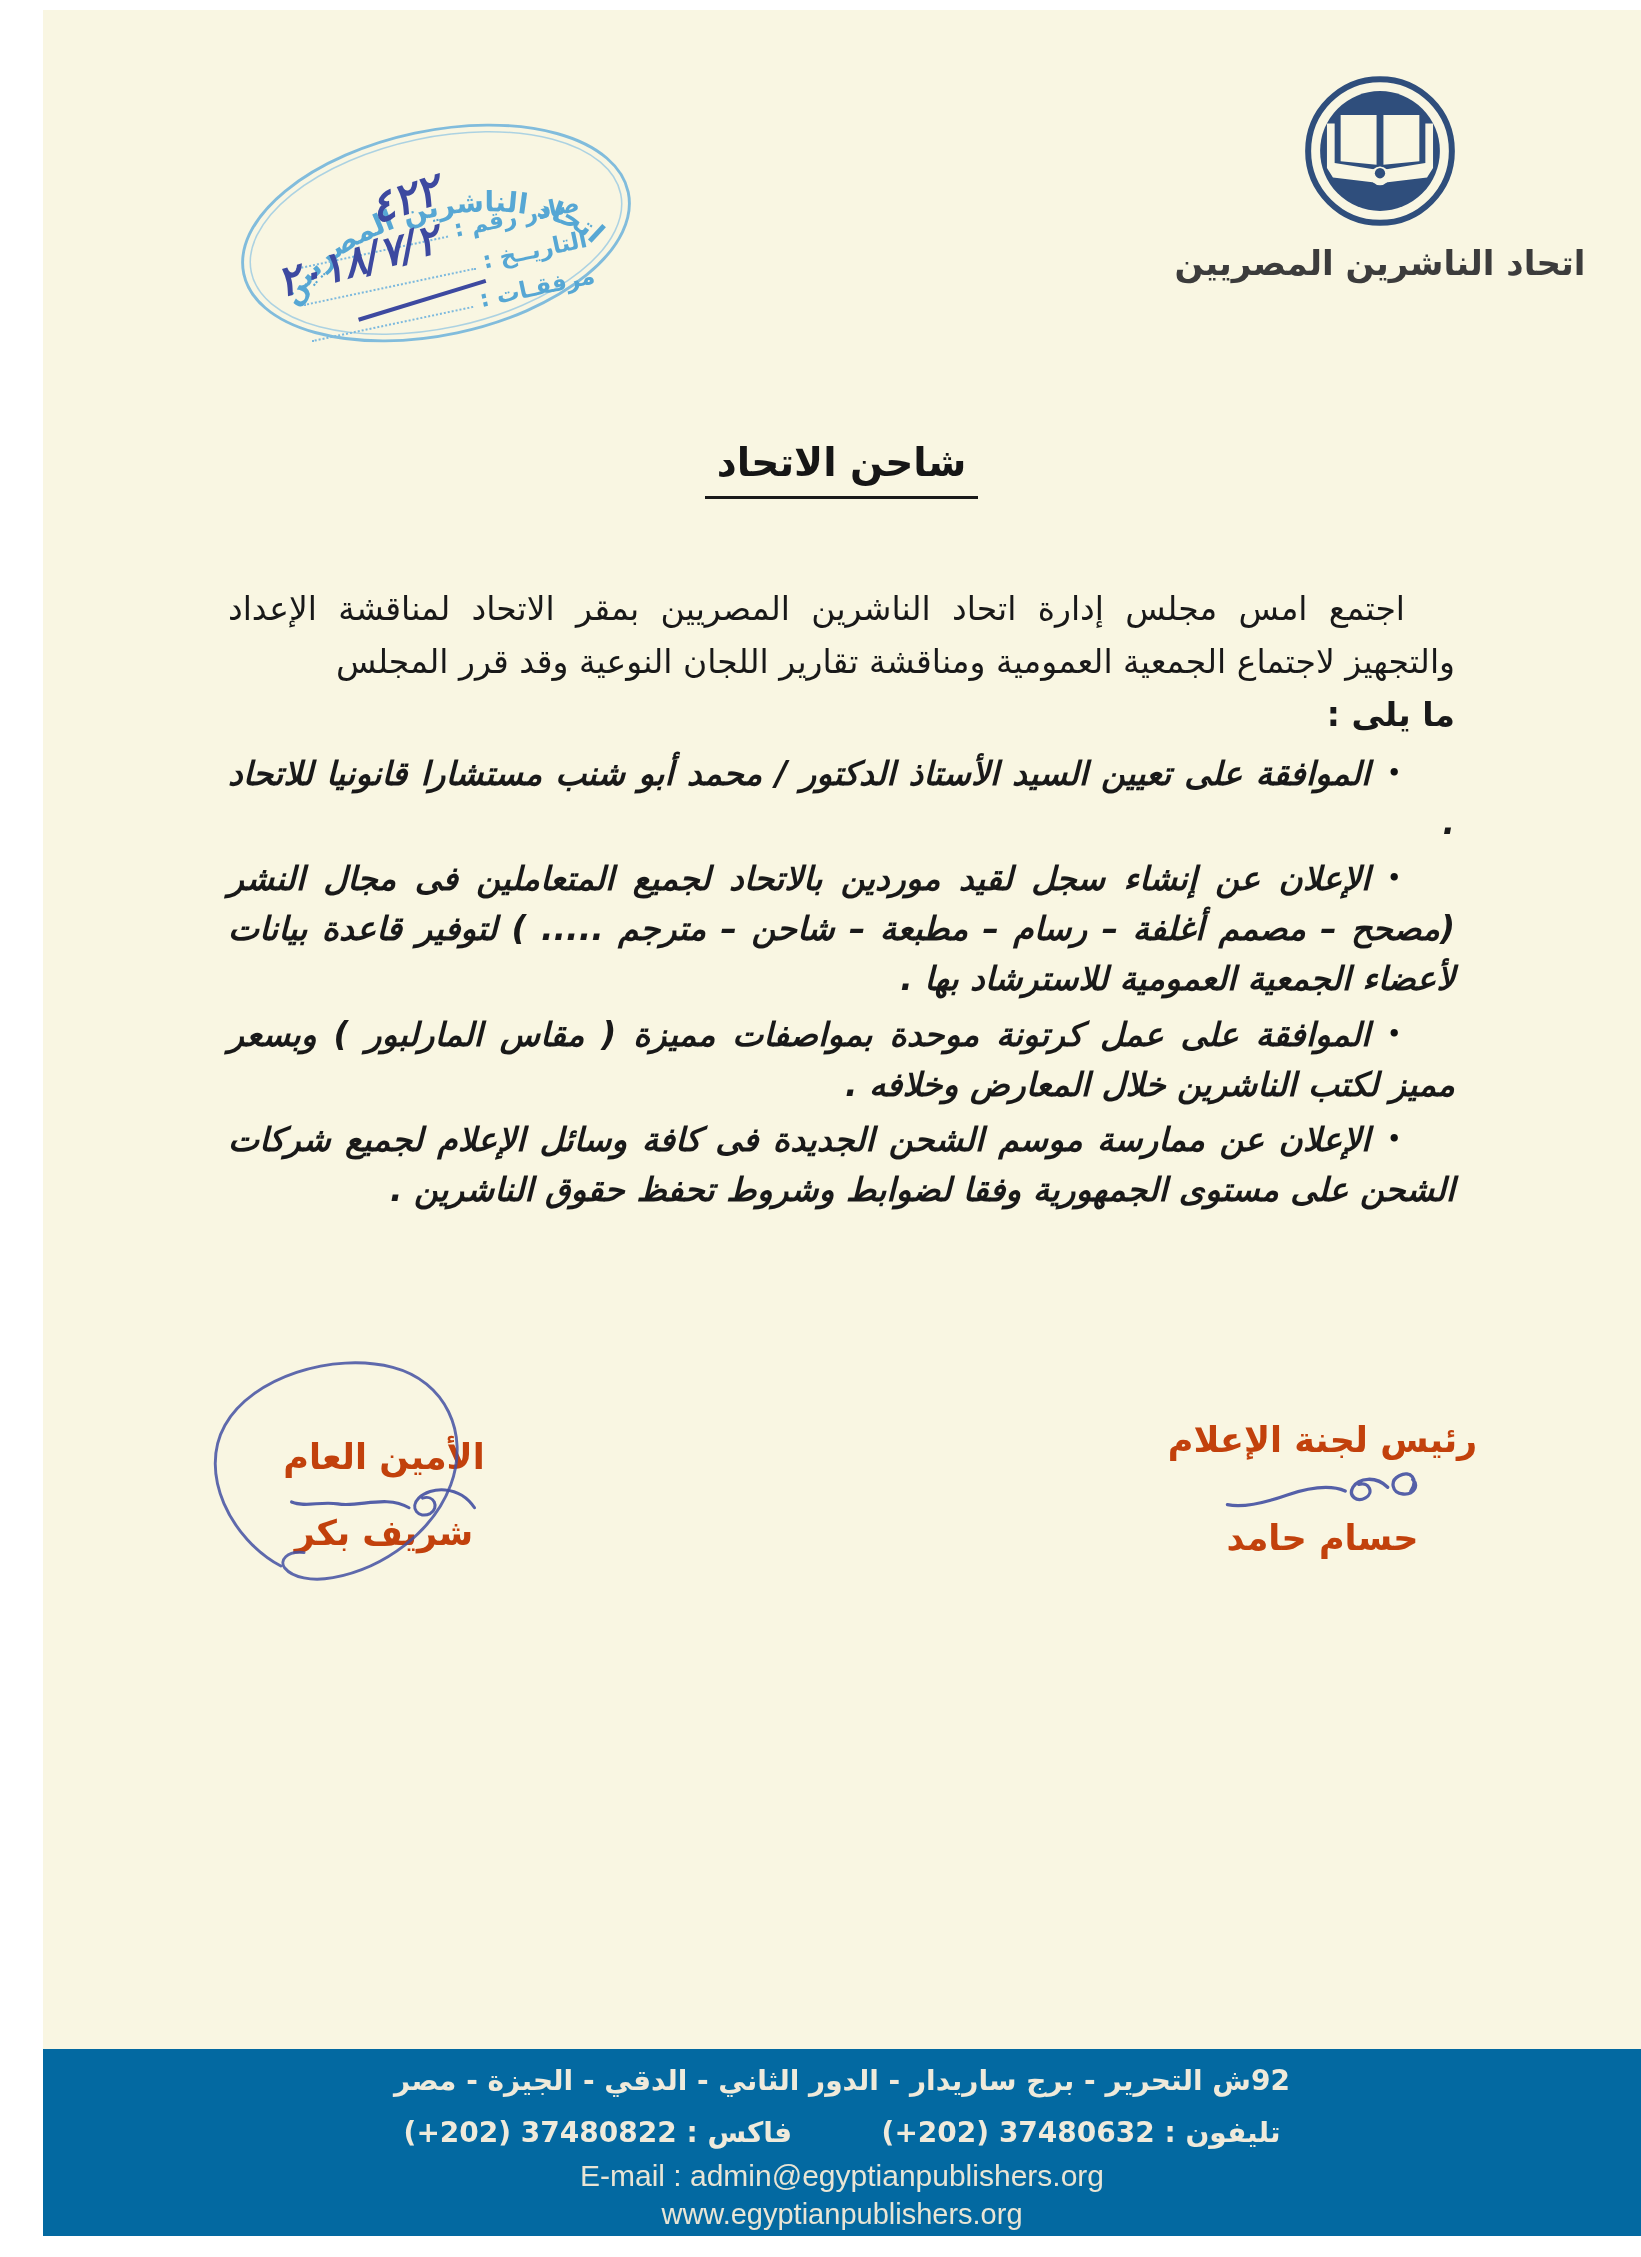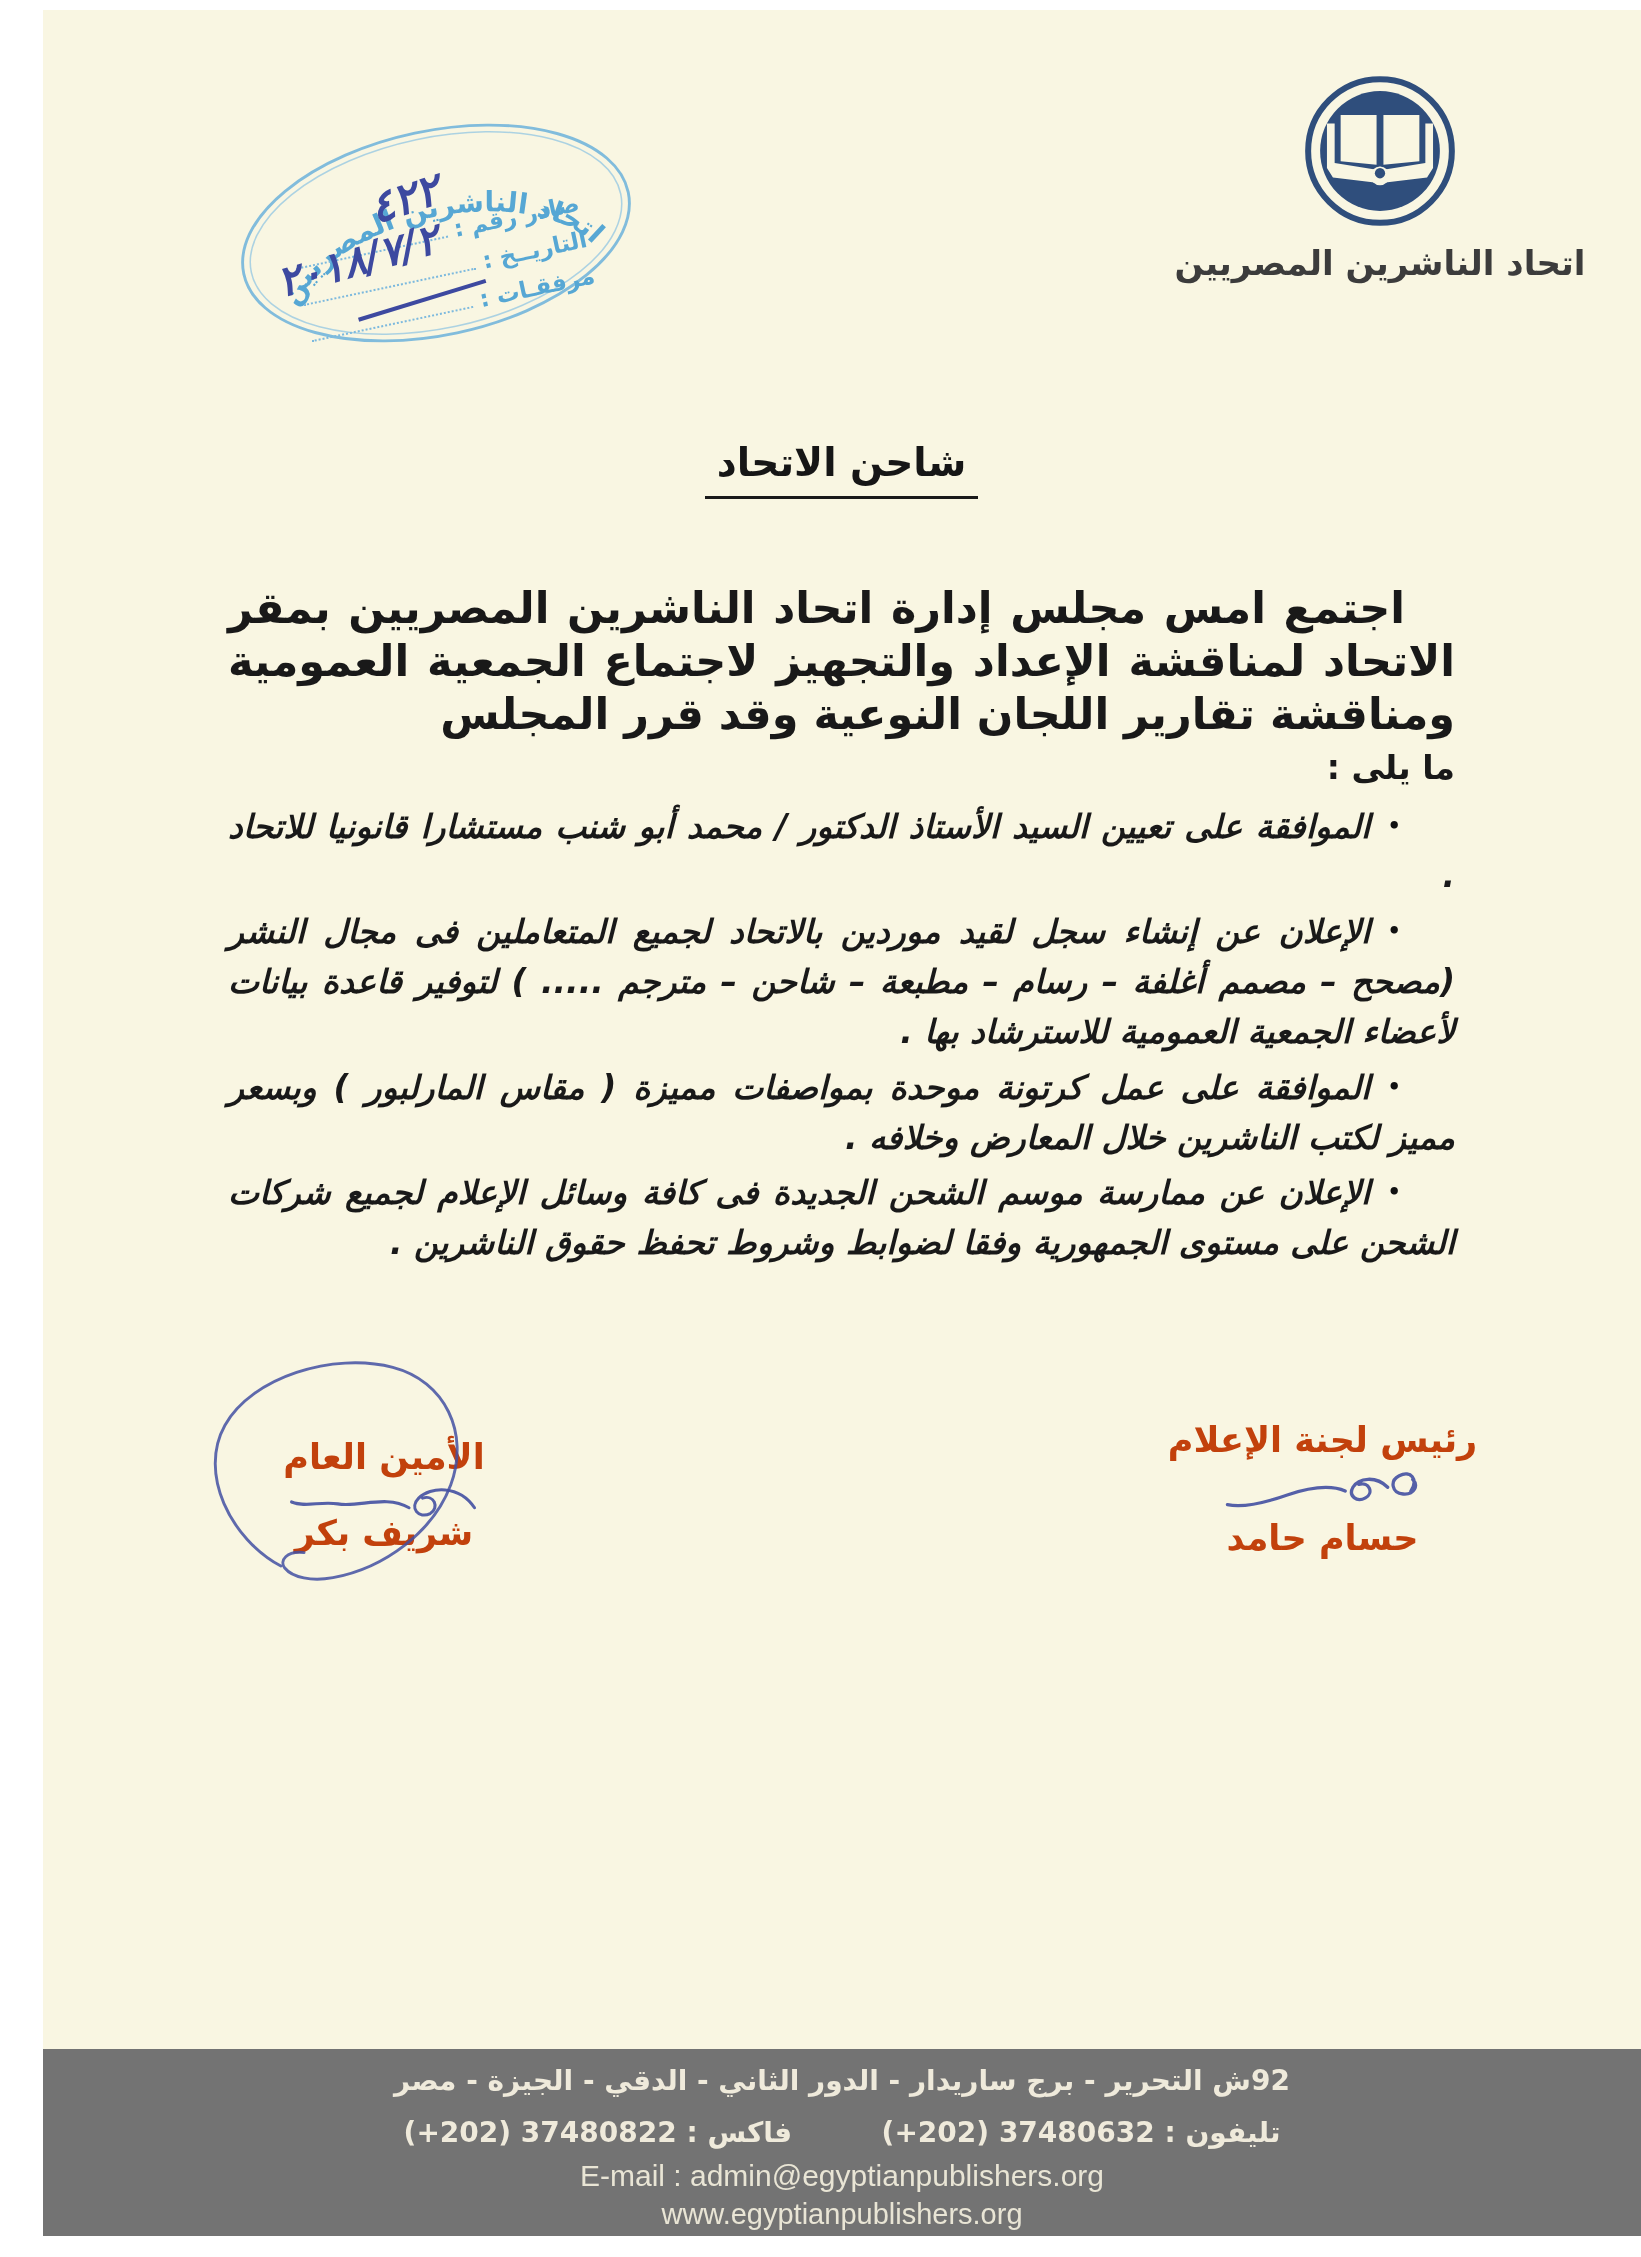--- a/index.html
+++ b/index.html
@@ -53,21 +53,21 @@
   }
   .doc-title{
     display:inline-block;font-size:39px;font-weight:bold;color:#161616;
     border-bottom:3.9px solid #1a1a1a;padding:0 11.6px 11.6px;
   }
   .content{
     position:absolute;top:572px;left:185px;width:1227px;direction:rtl;
     color:#191919;
   }
   .intro{
-    text-align:justify;font-size:43px;font-weight:bold;line-height:53px;
+    text-align:justify;font-size:33px;font-weight:normal;line-height:53px;
     text-indent:50px;margin:0;
   }
   .intro-tail{
     font-size:33px;font-weight:bold;line-height:53px;text-align:right;margin:0;
   }
   .bullets{margin-top:7px;font-style:italic;}
   .bullet-item{
     text-align:justify;font-size:33px;font-weight:bold;line-height:50px;
     text-indent:54px;margin-bottom:4.8px;
   }
@@ -81,21 +81,21 @@
   .sig-left{top:1427px;left:201px;width:280px;}
   .sig-title{font-size:35px;font-weight:bold;white-space:nowrap;}
   .sig-scribble{display:block;margin:0 auto;}
   .sig-right .sig-scribble{margin-top:1.9px;margin-bottom:-7.7px;}
   .sig-left .sig-scribble{margin-top:-1.9px;margin-bottom:-13.5px;}
   .sig-name{font-size:35px;font-weight:bold;white-space:nowrap;}
   .sig-circle{position:absolute;top:1340px;left:145px;pointer-events:none;}
   
   .footer{
     position:absolute;left:0;bottom:0;width:1598px;height:187px;
-    background:#737373;text-align:center;color:#efeadb;
+    background:#0369a1;text-align:center;color:#efeadb;
   }
   .f-address{margin-top:15.4px;direction:rtl;font-size:28px;font-weight:bold;letter-spacing:0.5px;}
   .f-phones{margin-top:19.3px;direction:rtl;font-size:28px;font-weight:bold;}
   .f-phones .num{font-weight:bold;}
   .f-gap{display:inline-block;width:70px;}
   .f-email{margin-top:10px;font-family:"Liberation Sans",sans-serif;font-size:30px;color:#e9e5d5;}
   .f-web{margin-top:4.8px;font-family:"Liberation Sans",sans-serif;font-size:29px;color:#e9e5d5;}
 </style>
 </head>
 <body>

